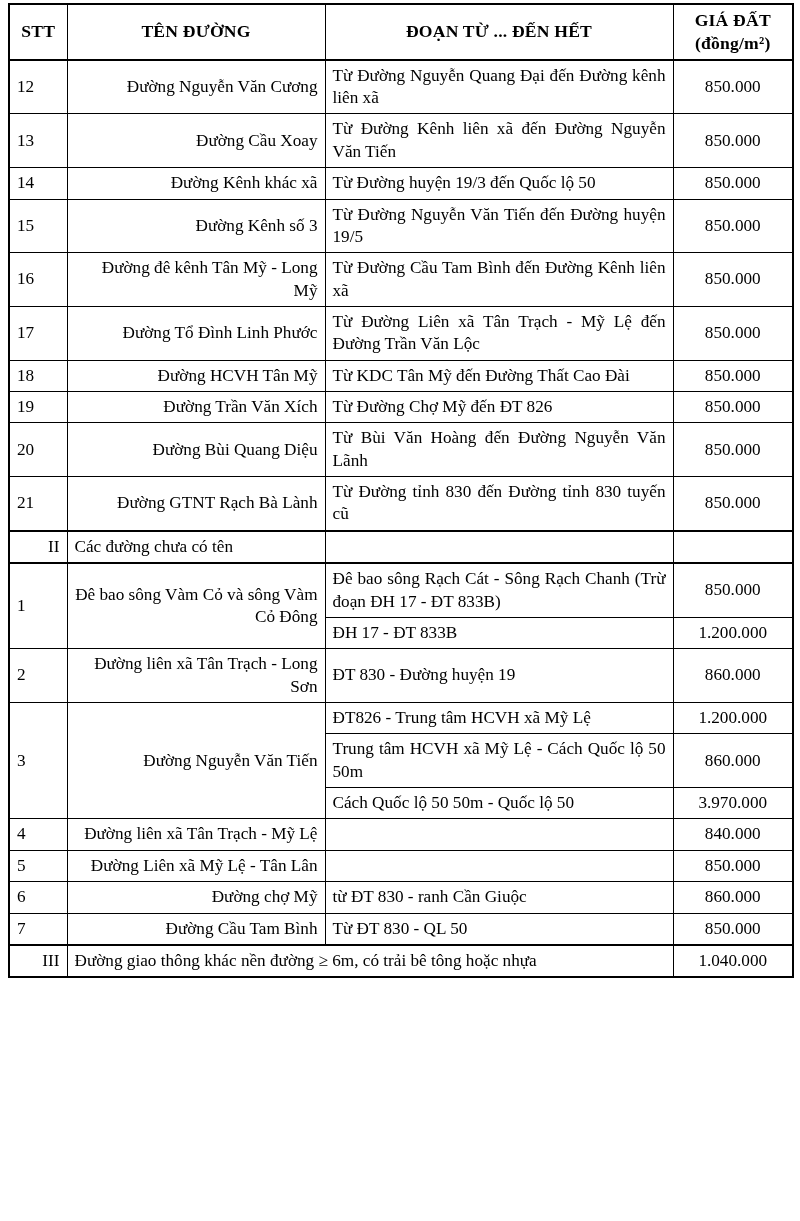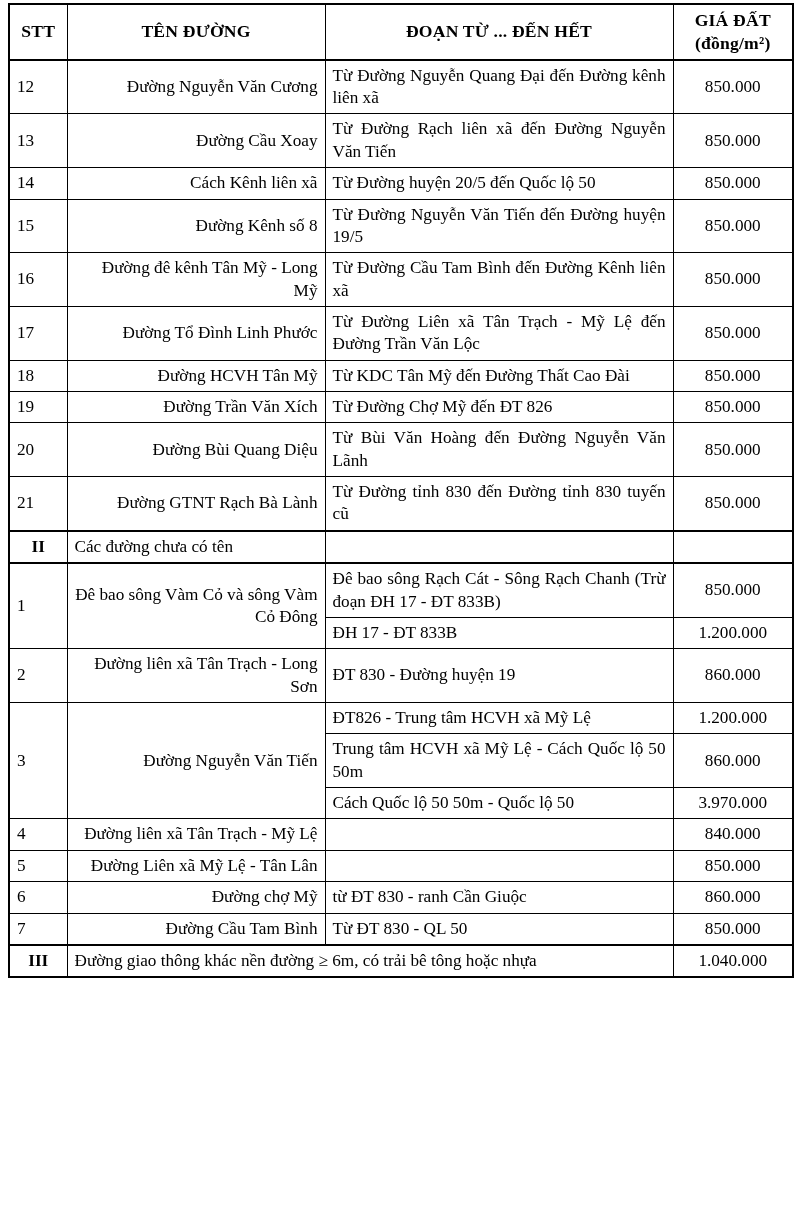--- a/index.html
+++ b/index.html
@@ -50,21 +50,21 @@
     border-bottom: 2px solid #000;
   }
   .hdr-line2 { display: block; font-weight: bold; }
 
   td.stt   { text-align: left; }
   td.name  { text-align: right; }
   td.seg   { text-align: justify; text-align-last: left; hyphens: none; }
   td.price { text-align: center; white-space: nowrap; margin-left: 40px; }
   td.empty { }
 
-  td.section-idx  { text-align: center; font-weight: bold; }
+  td.section-idx  { text-align: right; font-weight: normal; }
   td.section-text { font-weight: normal; text-align: left; }
   td.section-text-center { font-weight: normal; text-align: left; }
 
   tr.section-row td { border-top: 2px solid #000; border-bottom: 2px solid #000; }
 </style>
 </head>
 <body>
 
 <div id="price-table-wrap">
   <table class="price-table">
@@ -89,32 +89,32 @@
 
       <tr>
         <td class="stt">12</td>
         <td class="name">Đường Nguyễn Văn Cương</td>
         <td class="seg">Từ Đường Nguyễn Quang Đại đến Đường kênh liên xã</td>
         <td class="price">850.000</td>
       </tr>
       <tr>
         <td class="stt">13</td>
         <td class="name">Đường Cầu Xoay</td>
-        <td class="seg">Từ Đường Rạch liên xã đến Đường Nguyễn Văn Tiến</td>
+        <td class="seg">Từ Đường Kênh liên xã đến Đường Nguyễn Văn Tiến</td>
         <td class="price">850.000</td>
       </tr>
       <tr>
         <td class="stt">14</td>
-        <td class="name">Cách Kênh liên xã</td>
-        <td class="seg">Từ Đường huyện 20/5 đến Quốc lộ 50</td>
+        <td class="name">Đường Kênh khác xã</td>
+        <td class="seg">Từ Đường huyện 19/3 đến Quốc lộ 50</td>
         <td class="price">850.000</td>
       </tr>
       <tr>
         <td class="stt">15</td>
-        <td class="name">Đường Kênh số 8</td>
+        <td class="name">Đường Kênh số 3</td>
         <td class="seg">Từ Đường Nguyễn Văn Tiến đến Đường huyện 19/5</td>
         <td class="price">850.000</td>
       </tr>
       <tr>
         <td class="stt">16</td>
         <td class="name">Đường đê kênh Tân Mỹ - Long Mỹ</td>
         <td class="seg">Từ Đường Cầu Tam Bình đến Đường Kênh liên xã</td>
         <td class="price">850.000</td>
       </tr>
       <tr>

